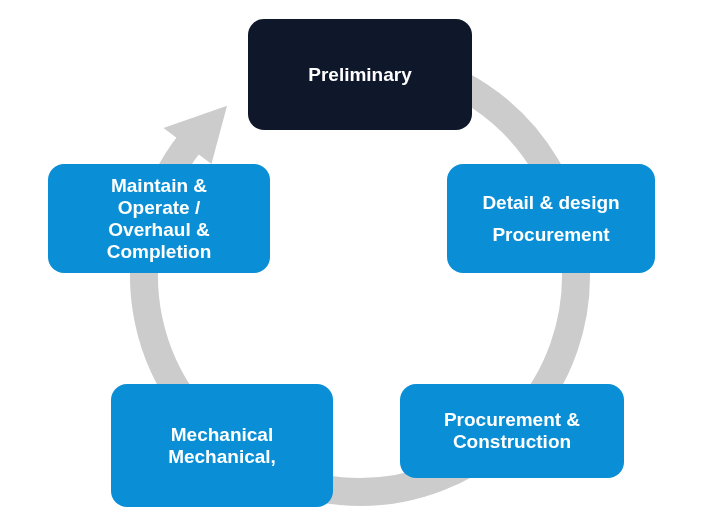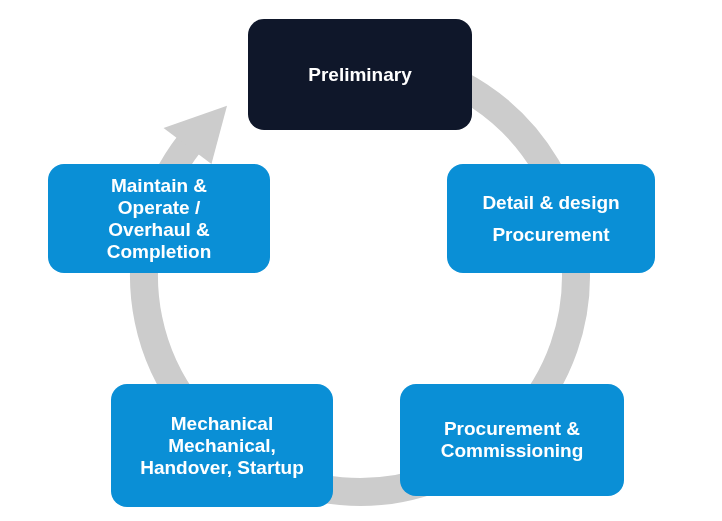--- a/index.html
+++ b/index.html
@@ -17,21 +17,21 @@
       font-size: 19px;
       line-height: 22px;
       box-sizing: border-box;
       padding: 0 8px;
       cursor: pointer;
     }
     .stage-box .lbl { display: block; }
     .stage-box .lbl span { display: block; }
     #stage-0 { left: 248px; top: 19px; width: 224px; height: 111px; line-height: 27px; }
     #stage-1 { left: 447px; top: 164px; width: 208px; height: 109px; line-height: 32px; }
-    #stage-2 { left: 400px; top: 384px; width: 224px; height: 112px; line-height: 22px; }
+    #stage-2 { left: 400px; top: 384px; width: 224px; height: 94px; line-height: 22px; }
     #stage-3 { left: 111px; top: 384px; width: 222px; height: 123px; line-height: 22px; }
     #stage-4 { left: 48px;  top: 164px; width: 222px; height: 109px; line-height: 22px; }
   </style>
 </head>
 <body>
 
 <svg id="cycle-svg" width="722" height="521">
   <path id="ring-arc" fill="none" stroke="#cccccc" stroke-width="28" d="M 397.508006376057 63.28152534936308 A 216 216 0 1 1 189.789677220948 143.0171213296579"></path>
   <polygon id="ring-arrowhead" fill="#cccccc" points="163.53566452836588,127.95350430459618 227.01712132965787,105.78967722094802 211.4537951312035,164.06240569371906"></polygon>
 </svg>
@@ -45,29 +45,28 @@
 <div class="stage-box" id="stage-1" style="background: rgb(10, 143, 214); color: rgb(255, 255, 255);">
   <div class="lbl">
     <span>Detail &amp; design</span>
     <span>Procurement</span>
   </div>
 </div>
 
 <div class="stage-box" id="stage-2" style="background: rgb(10, 143, 214); color: rgb(255, 255, 255);">
   <div class="lbl">
     <span>Procurement &amp;</span>
-    <span>Commissioning</span>
+    <span>Construction</span>
   </div>
 </div>
 
 <div class="stage-box" id="stage-3" style="background: rgb(10, 143, 214); color: rgb(255, 255, 255);">
   <div class="lbl">
     <span>Mechanical</span>
     <span>Mechanical,</span>
-    <span>Handover, Startup</span>
   </div>
 </div>
 
 <div class="stage-box" id="stage-4" style="background: rgb(10, 143, 214); color: rgb(255, 255, 255);">
   <div class="lbl">
     <span>Maintain &amp;</span>
     <span>Operate /</span>
     <span>Overhaul &amp;</span>
     <span>Completion</span>
   </div>

